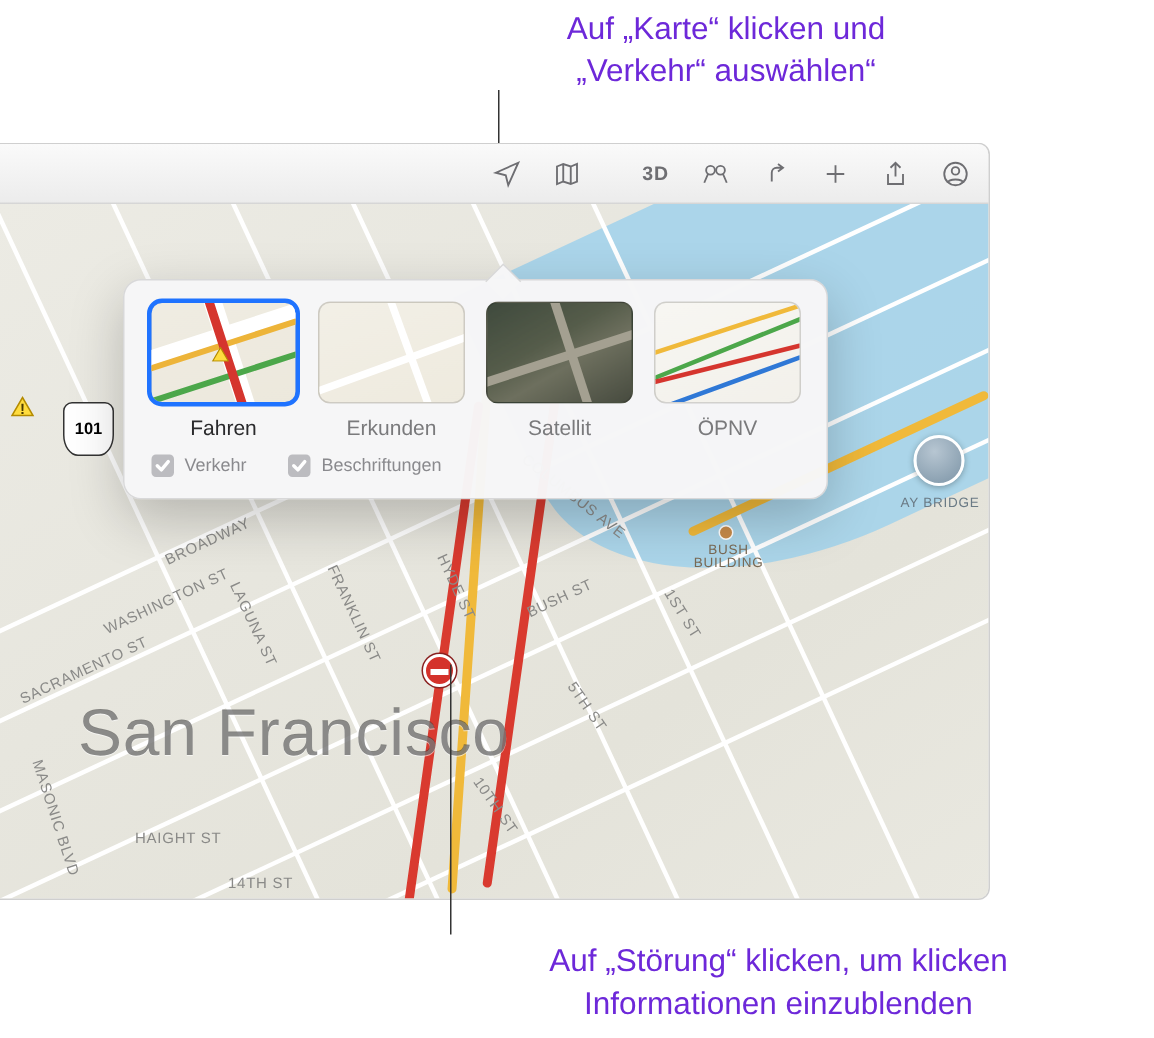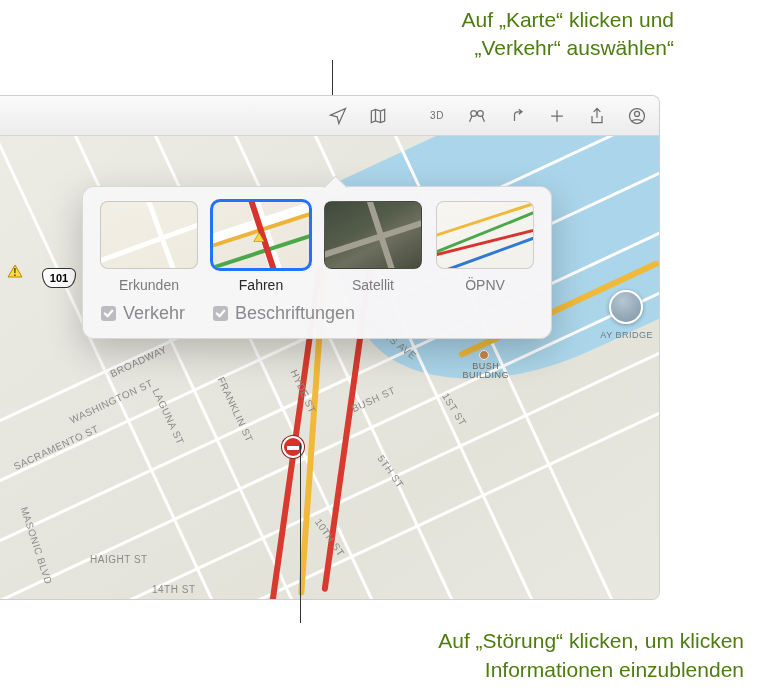--- a/index.html
+++ b/index.html
@@ -9,23 +9,23 @@
       height: 692px;
       position: relative;
       background: #fff;
       overflow: hidden;
     }
 
     
     .callout {
       position: absolute;
       font-size: 21px;
-      color: #4d7c0f;
+      color: #6d28d9;
       line-height: 1.35;
-      text-align: right;
+      text-align: center;
     }
     .callout-top { top: 6px; left: 294px; width: 380px; }
     .callout-bottom { bottom: 8px; left: 294px; width: 450px; }
 
     
     .leader {
       position: absolute;
       background: #333;
     }
     .leader-top { left: 332px; top: 60px; width: 1px; height: 42px; }
@@ -58,21 +58,21 @@
       gap: 16px;
     }
     .tbtn {
       width: 24px; height: 24px;
       display: flex; align-items: center; justify-content: center;
       color: #6e6e72;
       font-size: 16px;
       cursor: pointer;
     }
     .tbtn svg { width: 20px; height: 20px; stroke: #6e6e72; fill: none; stroke-width: 1.5; }
-    .tbtn.text3d { font-size: 10px; font-weight: 400; letter-spacing: 0.5px; margin-left: 19px; }
+    .tbtn.text3d { font-size: 13px; font-weight: 700; letter-spacing: 0.5px; margin-left: 19px; }
 
     
     .map {
       position: absolute;
       top: 40px; left:0; right:0; bottom:0;
       background:
         linear-gradient(145deg, #ecebe4 0%, #e7e6de 40%, #e4e3da 70%, #e9e8e0 100%);
       overflow: hidden;
     }
     
@@ -149,21 +149,21 @@
       font-size:10px;
       color:#8a8a88;
       letter-spacing: .5px;
       white-space: nowrap;
     }
 
     
     .shield {
       position:absolute;
       left: 42px; top: 132px;
-      width: 34px; height: 20px;
+      width: 34px; height: 36px;
       background:#fff;
       border: 1.5px solid #333;
       border-radius: 6px 6px 10px 10px / 6px 6px 14px 14px;
       display:flex;align-items:center;justify-content:center;
       font-size:11px; font-weight:700;
     }
     .warn {
       position:absolute;
       width: 16px; height: 14px;
     }
@@ -261,22 +261,22 @@
     .thumb.sat::after{content:"";position:absolute;width:6px;height:100px;background:#a4a091;left:55px;top:-10px;transform:rotate(-18deg);}
 
     .mode-label { font-size: 14px; color:#2a2a2c; }
     .mode.dim .mode-label { color:#7a7a7c; }
 
     .check-row {
       display:flex; gap: 28px; padding: 10px 8px 4px 8px;
       align-items:center;
     }
     .chk {
-      display:flex; align-items:center; gap:7px;
-      font-size: 18px; color:#8a8a8e;
+      display:flex; align-items:flex-start; gap:7px;
+      font-size: 12px; color:#8a8a8e;
       cursor:pointer;
     }
     .chkbox{
       width:15px;height:15px;border-radius:3px;
       background:#bcbcc0;
       display:flex;align-items:center;justify-content:center;
     }
     .chkbox svg{width:11px;height:11px;stroke:#fff;fill:none;stroke-width:2.5;stroke-linecap:round;stroke-linejoin:round;}
   </style>
 </head>
@@ -345,20 +345,21 @@
       <div class="s8"></div>
       <div class="s9"></div>
       <div class="s10"></div>
       <div class="s11"></div>
       <div class="s12"></div>
 
     <div class="traffic-yellow"></div>
     <div class="traffic-yellow2"></div>
     <div class="traffic-red"></div>
 
+    <div class="city-label">San Francisco</div>
 
     <div class="shield">
       <span>101</span>
     </div>
     <div class="warn" style="left:7px;top:128px">
       <svg viewBox="0 0 16 14">
           <polygon points="8,1 15,13 1,13"></polygon>
           <text x="8" y="12" text-anchor="middle">!</text>
         </svg>
     </div>
@@ -384,42 +385,42 @@
     <div class="poi-label" style="right:150px;top:226px">
       <span>BUSH</span><br><span>BUILDING</span>
     </div>
 
     <div class="bridge-pin"></div>
     <div class="bridge-label">AY BRIDGE</div>
 
     <div class="popover">
       <div class="mode-row">
 
-        <div class="mode dim">
-          <div class="thumb explore"></div>
-          <div class="mode-label">Erkunden</div>
-        </div>
-
         <div class="mode selected">
           <div class="thumb drive">
             <div class="rd a"></div>
               <div class="rd b"></div>
             <div class="tr y"></div>
               <div class="tr g"></div>
               <div class="tr r"></div>
             <div class="warn mini-warn">
               <svg viewBox="0 0 16 14">
                   <polygon points="8,1 15,13 1,13"></polygon>
                 </svg>
             </div>
           </div>
           <div class="mode-label">Fahren</div>
         </div>
 
         <div class="mode dim">
+          <div class="thumb explore"></div>
+          <div class="mode-label">Erkunden</div>
+        </div>
+
+        <div class="mode dim">
           <div class="thumb sat"></div>
           <div class="mode-label">Satellit</div>
         </div>
 
         <div class="mode dim">
           <div class="thumb transit">
             <div class="ln a"></div>
               <div class="ln b"></div>
               <div class="ln c"></div>
               <div class="ln d"></div>

